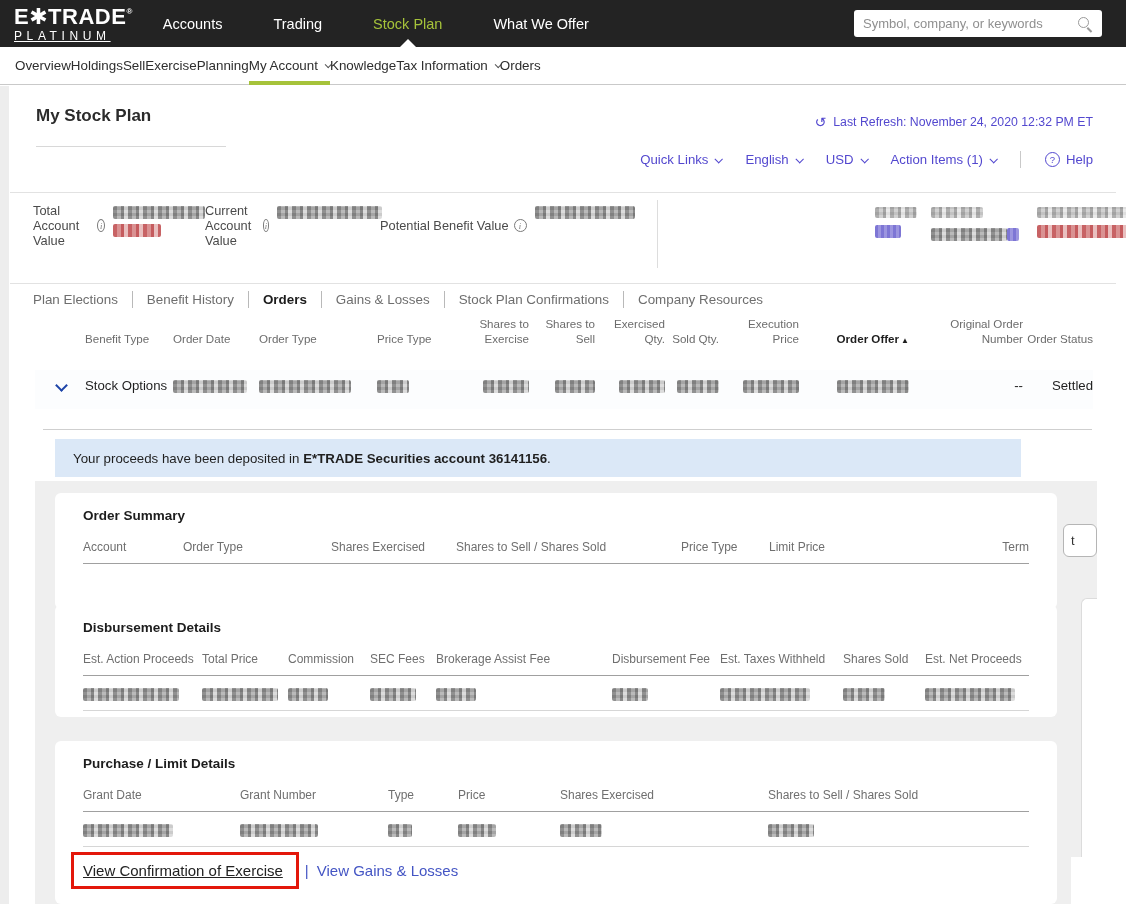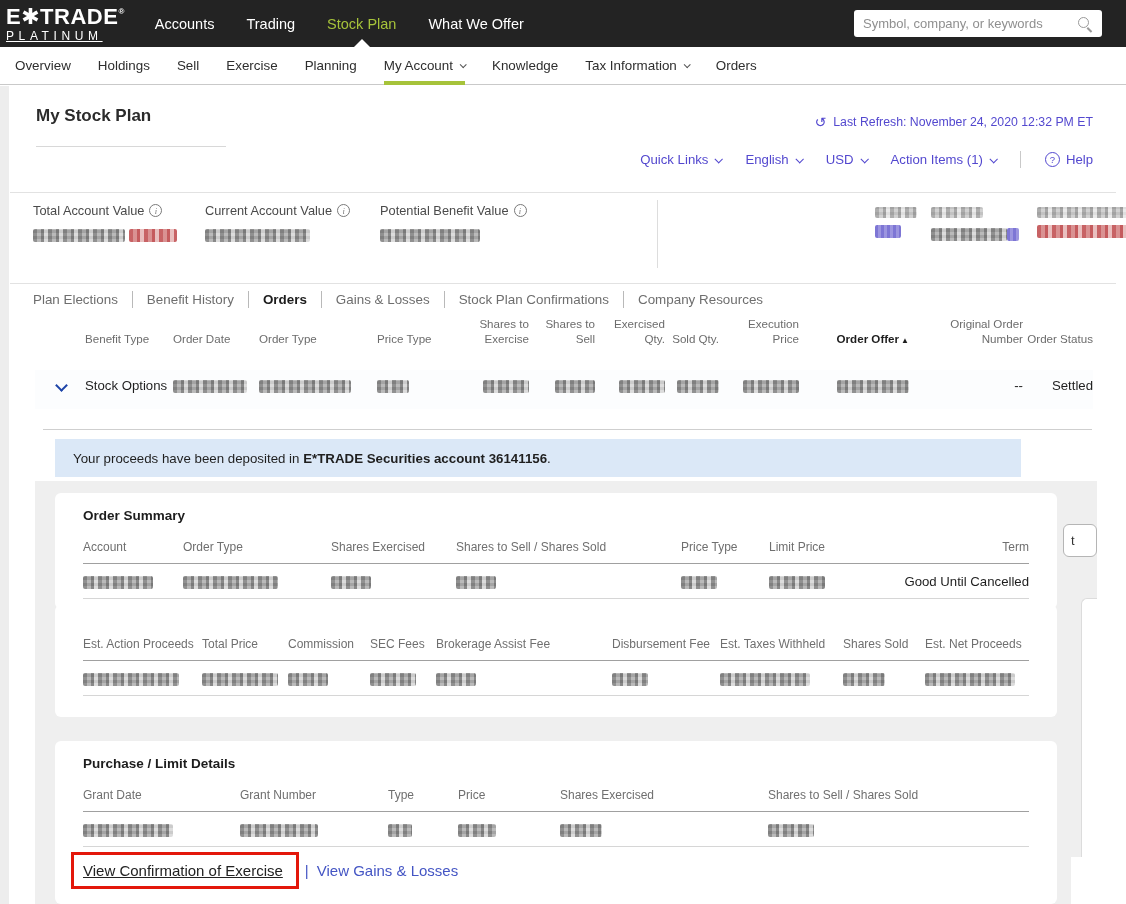--- a/index.html
+++ b/index.html
@@ -2,38 +2,38 @@
 <html><head>
 <meta charset="utf-8">
 <style>
   * { margin:0; padding:0; box-sizing:border-box; }
   html,body { background:#fff; }
   body { font-family:"Liberation Sans","DejaVu Sans",sans-serif; }
   #screen { position:relative; width:1126px; height:904px; overflow:hidden; background:#fff; }
 
   
   .topnav { position:absolute; left:0; top:0; width:1126px; height:47px; background:#232323; display:flex; align-items:center; }
-  .logo { margin-left:6px; color:#fff; line-height:1; }
+  .logo { margin-left:14px; color:#fff; line-height:1; }
   .logo-main { font-size:22px; font-weight:700; letter-spacing:.5px; }
   .logo-main sup { font-size:8px; vertical-align:10px; }
   .logo-sub { font-size:12px; letter-spacing:4.6px; margin-top:2px; font-weight:400;text-decoration:underline; }
-  .topnav-items { display:flex; align-items:center; gap:32px; margin-left:30px; }
+  .topnav-items { display:flex; align-items:center; gap:51px; margin-left:30px; }
   .topnav-item { color:#fff; font-size:14.5px; cursor:pointer; position:relative; height:47px; display:flex; align-items:center; }
   .topnav-item.active { color:#a6c33a; }
   .topnav-item.active::after { content:""; position:absolute; left:50%; bottom:0; transform:translateX(-50%);
       border-left:8px solid transparent; border-right:8px solid transparent; border-bottom:8px solid #fff; }
   .search-wrap { margin-left:auto; margin-right:24px; width:248px; height:27px; background:#fff; border-radius:3px; display:flex; align-items:center; padding:0 9px; }
   .search-wrap input { border:0; outline:0; flex:1; font-size:13px; color:#333; font-family:inherit; background:transparent; }
   .search-wrap input::placeholder { color:#8f8f8f; }
   .mag { position:relative; width:16px; height:16px; flex:0 0 auto; }
   .mag::before { content:""; position:absolute; left:1px; top:1px; width:9px; height:9px; border:1.8px solid #9a9a9a; border-radius:50%; }
   .mag::after { content:""; position:absolute; left:11px; top:11px; width:6px; height:1.8px; background:#9a9a9a; transform:rotate(45deg); transform-origin:0 0; }
 
   
-  .subnav { position:absolute; left:0; top:47px; width:1126px; height:38px; background:#fff; border-bottom:1px solid #c9c9c9; display:flex; align-items:center; gap:27px; padding-left:15px; }
+  .subnav { position:absolute; left:0; top:47px; width:1126px; height:38px; background:#fff; border-bottom:1px solid #c9c9c9; display:flex; align-items:center; padding-left:15px; }
   .subnav-item { font-size:13.4px; color:#2e2e2e; cursor:pointer; position:relative; height:38px; display:flex; align-items:center; }
   .subnav-item.active::after { content:""; position:absolute; left:0; right:0; bottom:0; height:3.5px; background:#a6c33a; }
   .caret { display:inline-block; width:6px; height:6px; border-right:1.5px solid currentColor; border-bottom:1.5px solid currentColor; transform:rotate(45deg) translateY(-1px); margin-left:7px; }
   .subnav-item .caret { color:#555; width:5px; height:5px; }
 
   .left-strip { position:absolute; left:0; top:86px; width:9px; height:818px; background:#ededed; }
 
   
   .page-title { position:absolute; left:36px; top:106px; font-size:17px; font-weight:600; color:#2b2b2b; }
   .title-rule { position:absolute; left:36px; top:146px; width:190px; height:1px; background:#d8d8d8; }
@@ -43,21 +43,21 @@
   .ql-item { cursor:pointer; display:flex; align-items:center; }
   .ql-divider { width:1px; height:17px; background:#c9c9c9; }
   .help-item { display:flex; align-items:center; gap:6px; cursor:pointer; }
   .help-circ { width:15px; height:15px; border:1.3px solid #5348cf; border-radius:50%; font-size:9.5px; display:flex; align-items:center; justify-content:center; }
 
   .hr1 { position:absolute; left:10px; top:192px; width:1106px; height:1px; background:#e2e2e2; }
   .hr2 { position:absolute; left:10px; top:283px; width:1106px; height:1px; background:#e2e2e2; }
 
   
   .acct { position:absolute; left:33px; top:203px; display:flex; }
-  .acct-col { display:flex; flex-direction:column; gap:8px; }
+  .acct-col { display:flex; gap:8px; }
   .acct-label { font-size:12.8px; color:#4a4a4a; display:flex; align-items:center; gap:5px; }
   .info-circ { width:13px; height:13px; border:1px solid #7a7a7a; border-radius:50%; font-size:8.5px; color:#7a7a7a; display:inline-flex; align-items:center; justify-content:center; font-style:italic; font-family:"Liberation Serif",serif; }
   .vdiv { position:absolute; left:657px; top:200px; width:1px; height:68px; background:#ddd; }
   .ticker { position:absolute; left:875px; top:207px; display:flex; gap:14px; }
   .ticker-col { display:flex; flex-direction:column; gap:7px; }
 
   
   .rd { display:inline-block; height:13px; border-radius:2px; vertical-align:middle; background-color:#c2c2c2;
         background-image:repeating-linear-gradient(90deg, rgba(0,0,0,.30) 0 4px, rgba(0,0,0,.10) 4px 8px, rgba(0,0,0,.34) 8px 11px, rgba(255,255,255,.28) 11px 15px),
                          repeating-linear-gradient(0deg, rgba(255,255,255,.22) 0 3px, rgba(0,0,0,.06) 3px 6px);
@@ -283,32 +283,24 @@
     <div class="card-title">Order Summary</div>
     <div class="ghead g-sum">
       <div>Account</div>
       <div>Order Type</div>
       <div>Shares Exercised</div>
       <div>Shares to Sell / Shares Sold</div>
       <div>Price Type</div>
       <div>Limit Price</div>
       <div class="tr">Term</div>
     </div>
-    <div class="gvals g-sum">
-      <div><span class="rd" style="width:70px"></span></div>
-      <div><span class="rd" style="width:95px"></span></div>
-      <div><span class="rd" style="width:40px"></span></div>
-      <div><span class="rd" style="width:40px"></span></div>
-      <div><span class="rd" style="width:36px"></span></div>
-      <div><span class="rd" style="width:56px"></span></div>
-      <div class="tr">Good Until Cancelled</div>
-    </div>
   </div>
 
   <div class="card card2">
+    <div class="card-title">Disbursement Details</div>
     <div class="ghead g-disb">
       <div>Est. Action Proceeds</div>
       <div>Total Price</div>
       <div>Commission</div>
       <div>SEC Fees</div>
       <div>Brokerage Assist Fee</div>
       <div>Disbursement Fee</div>
       <div>Est. Taxes Withheld</div>
       <div>Shares Sold</div>
       <div>Est. Net Proceeds</div>

